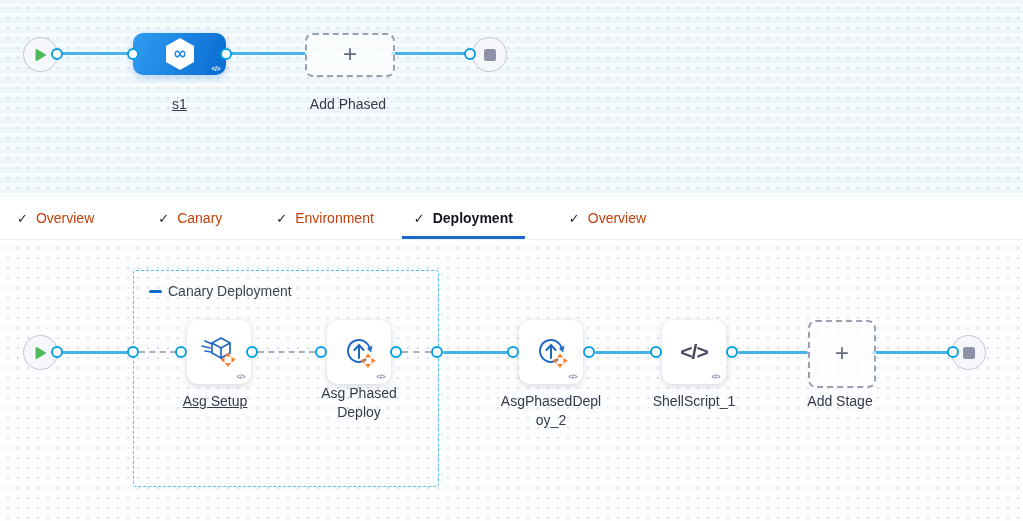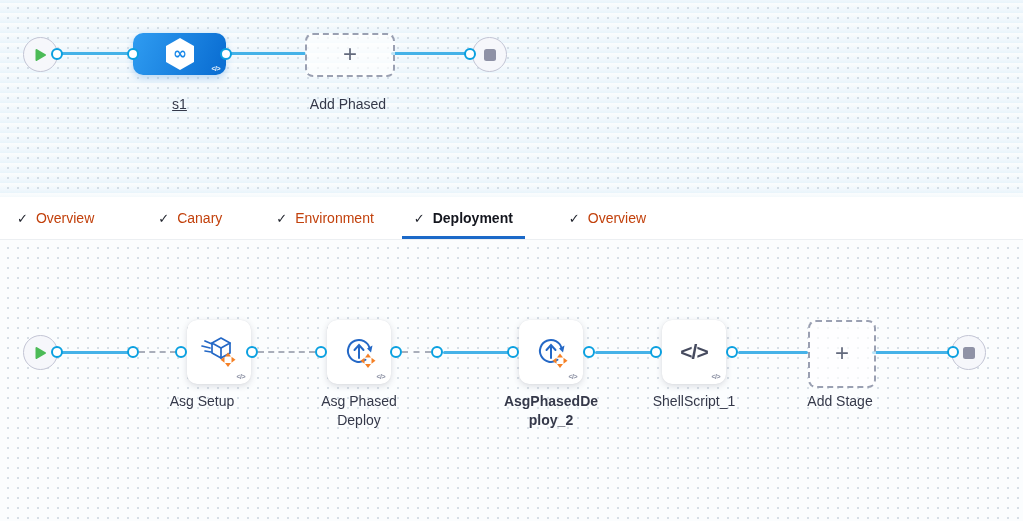--- a/index.html
+++ b/index.html
@@ -55,21 +55,21 @@
   .group-dash{position:absolute;left:15px;top:19px;width:13px;height:3px;background:#0a6ccb;border-radius:2px;cursor:pointer;}
   .group-label{position:absolute;left:34px;top:12px;font-size:14px;color:#3e4350;}
 
   
   .step{position:absolute;top:80px;width:64px;height:64px;background:#fff;border-radius:10px;
     box-shadow:0 2px 6px rgba(64,68,90,.18),0 0 1px rgba(40,41,61,.1);
     display:flex;align-items:center;justify-content:center;z-index:4;}
   .step-badge{position:absolute;right:6px;bottom:4px;font-size:7px;font-weight:700;
     color:#8a8fa2;letter-spacing:-.5px;}
   .code-glyph{font-size:21px;font-weight:700;color:#454a5e;letter-spacing:-1px;}
-  .brk{word-break:break-all;font-weight:bold;}
+  .brk{word-break:break-all;}
 </style>
 </head>
 <body>
 
 <div class="screen">
 
   <div class="canvas stage-canvas">
     <div class="line" style="left:57px;top:52px;width:76px;"></div>
     <div class="line" style="left:226px;top:52px;width:80px;"></div>
     <div class="line" style="left:391px;top:52px;width:80px;"></div>
@@ -123,20 +123,24 @@
       <span class="tlabel">Deployment</span>
     </div>
     <div class="tab">
       <span class="chk">✓</span>
       <span class="tlabel">Overview</span>
     </div>
   </div>
 
   <div class="canvas exec-canvas">
 
+    <div class="group">
+      <div class="group-dash"></div>
+      <div class="group-label">Canary Deployment</div>
+    </div>
 
     <div class="line" style="left:57px;top:110.5px;width:76px;"></div>
     <div class="dline" style="left:139px;top:111px;width:37px;"></div>
     <div class="dline" style="left:258px;top:111px;width:57px;"></div>
     <div class="dline" style="left:402px;top:111px;width:29px;"></div>
     <div class="line" style="left:443px;top:110.5px;width:70px;"></div>
     <div class="line" style="left:595px;top:110.5px;width:61px;"></div>
     <div class="line" style="left:738px;top:110.5px;width:70px;"></div>
     <div class="line" style="left:872px;top:110.5px;width:81px;"></div>
 
@@ -221,20 +225,20 @@
     <div class="dot" style="left:245.5px;top:105.5px;"></div>
     <div class="dot" style="left:314.5px;top:105.5px;"></div>
     <div class="dot" style="left:389.5px;top:105.5px;"></div>
     <div class="dot" style="left:430.5px;top:105.5px;"></div>
     <div class="dot" style="left:506.5px;top:105.5px;"></div>
     <div class="dot" style="left:582.5px;top:105.5px;"></div>
     <div class="dot" style="left:649.5px;top:105.5px;"></div>
     <div class="dot" style="left:725.5px;top:105.5px;"></div>
     <div class="dot" style="left:946.5px;top:105.5px;"></div>
 
-    <div class="node-label" style="left:147px;top:152px;width:110px;">Asg Setup</div>
-    <div class="node-label" style="left:304px;top:152px;width:110px;">Asg Phased Deploy</div>
+    <div class="node-label" style="left:160px;top:152px;width:110px;text-decoration:underline;">Asg Setup</div>
+    <div class="node-label" style="left:304px;top:144px;width:110px;">Asg Phased Deploy</div>
     <div class="node-label brk" style="left:500px;top:152px;width:102px;">AsgPhasedDeploy_2</div>
     <div class="node-label" style="left:639px;top:152px;width:110px;">ShellScript_1</div>
     <div class="node-label" style="left:785px;top:152px;width:110px;">Add Stage</div>
   </div>
 
 </div>
 
 </body></html>

